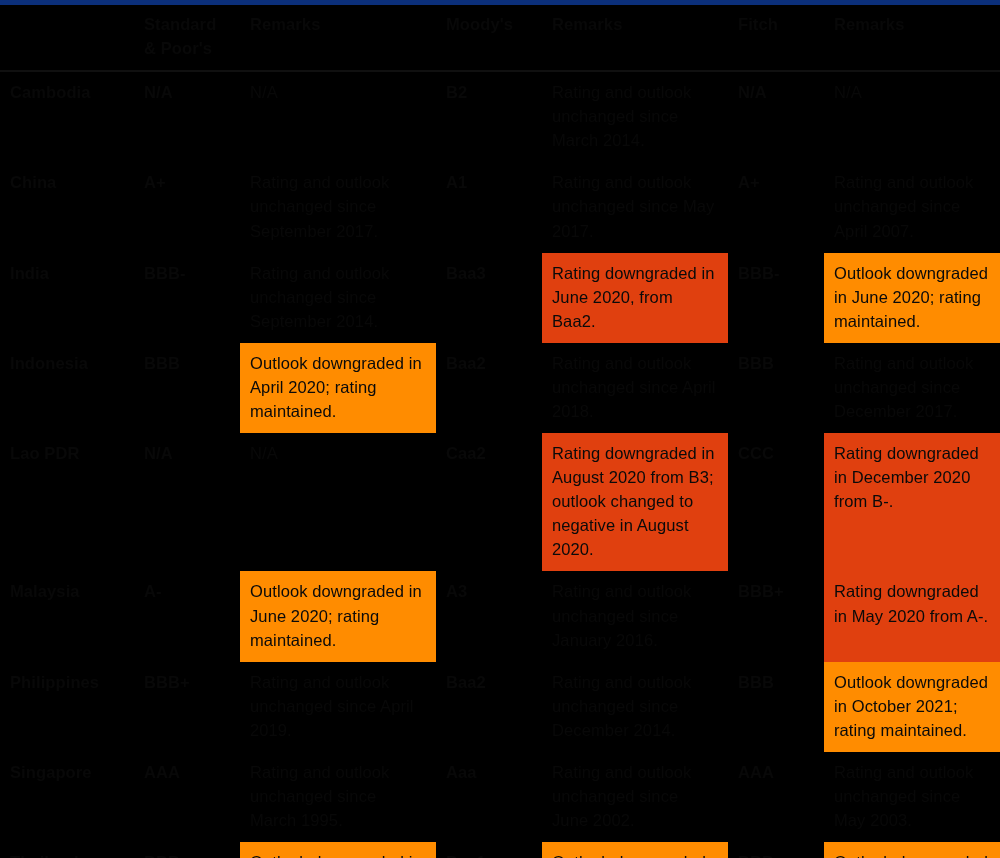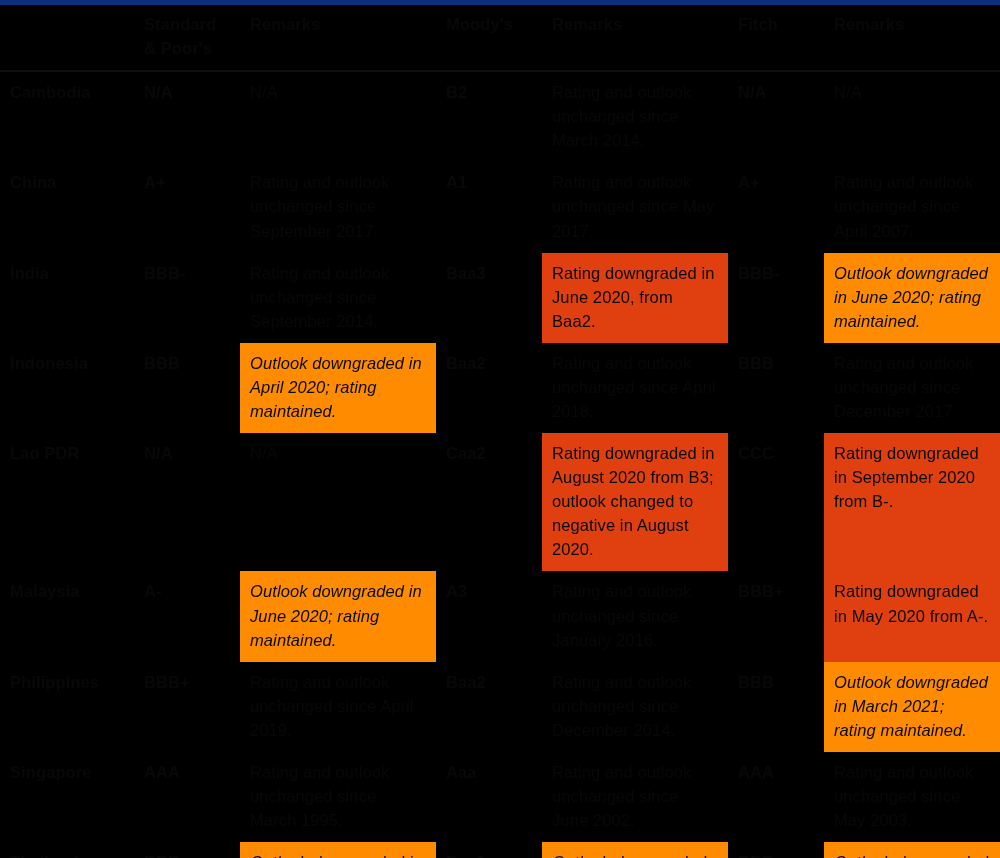--- a/index.html
+++ b/index.html
@@ -9,21 +9,21 @@
   table{border-collapse:collapse;width:1000px;table-layout:fixed;position:absolute;top:5px;left:0;}
   col.c0{width:134px}col.c1{width:106px}col.c2{width:196px}col.c3{width:106px}
   col.c4{width:186px}col.c5{width:96px}col.c6{width:176px}
   th,td{vertical-align:top;padding:8px 10px 10px 10px;color:#080808;font-size:16.5px;
         line-height:1.46;letter-spacing:.1px;background:#000;border:0;}
   thead th{font-weight:bold;text-align:left;height:46px;padding-top:7px;}
   thead tr{border-bottom:2px solid #0d0d0d;}
   thead th{border-bottom:2px solid #101010;}
   tbody td{font-weight:normal;}
   td.ctry,td.rate{font-weight:bold;}
-  td.hl-orange{background:#FF8C00;color:#0a0a0a;font-style:italic;}
+  td.hl-orange{background:#FF8C00;color:#0a0a0a;}
   td.hl-red{background:#E0400F;color:#0a0a0a;}
   tbody tr{height:75px;}
 </style>
 </head>
 <body>
 
 <div id="sheet">
   <div class="topbar"></div>
   <table>
     <colgroup>
@@ -83,39 +83,39 @@
           <td class="rate">BBB</td>
           <td class="">Rating and outlook unchanged since December 2017.</td>
         </tr>
         <tr>
           <td class="ctry">Lao PDR</td>
           <td class="rate">N/A</td>
           <td class="">N/A</td>
           <td class="rate">Caa2</td>
           <td class="hl-red">Rating downgraded in August 2020 from B3; outlook changed to negative in August 2020.</td>
           <td class="rate">CCC</td>
-          <td class="hl-red">Rating downgraded in September 2020 from B-.</td>
+          <td class="hl-red">Rating downgraded in December 2020 from B-.</td>
         </tr>
         <tr>
           <td class="ctry">Malaysia</td>
           <td class="rate">A-</td>
           <td class="hl-orange">Outlook downgraded in June 2020; rating maintained.</td>
           <td class="rate">A3</td>
           <td class="">Rating and outlook unchanged since January 2016.</td>
           <td class="rate">BBB+</td>
           <td class="hl-red">Rating downgraded in May 2020 from A-.</td>
         </tr>
         <tr>
           <td class="ctry">Philippines</td>
           <td class="rate">BBB+</td>
           <td class="">Rating and outlook unchanged since April 2019.</td>
           <td class="rate">Baa2</td>
           <td class="">Rating and outlook unchanged since December 2014.</td>
           <td class="rate">BBB</td>
-          <td class="hl-orange">Outlook downgraded in March 2021; rating maintained.</td>
+          <td class="hl-orange">Outlook downgraded in October 2021; rating maintained.</td>
         </tr>
         <tr>
           <td class="ctry">Singapore</td>
           <td class="rate">AAA</td>
           <td class="">Rating and outlook unchanged since March 1995.</td>
           <td class="rate">Aaa</td>
           <td class="">Rating and outlook unchanged since June 2002.</td>
           <td class="rate">AAA</td>
           <td class="">Rating and outlook unchanged since May 2003.</td>
         </tr>

